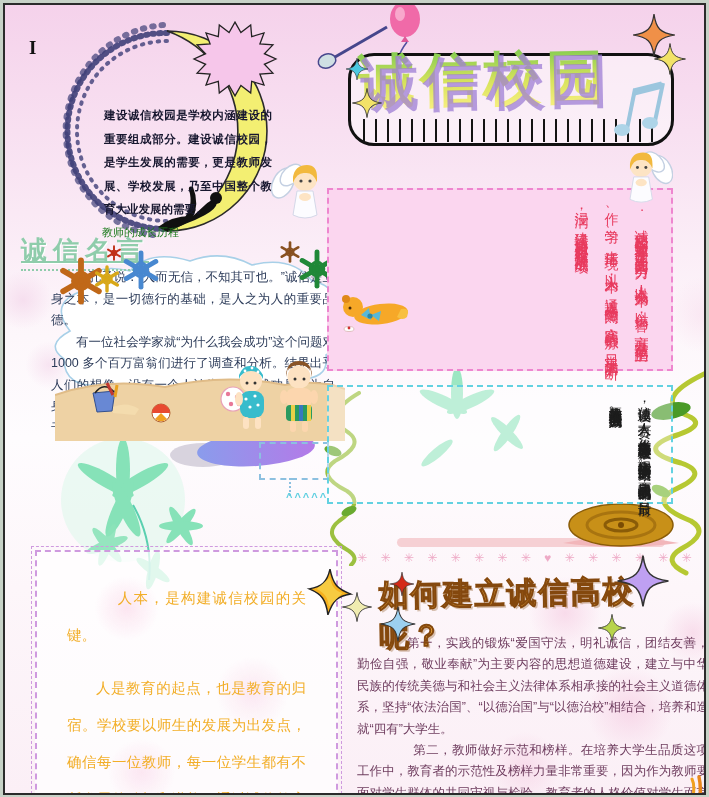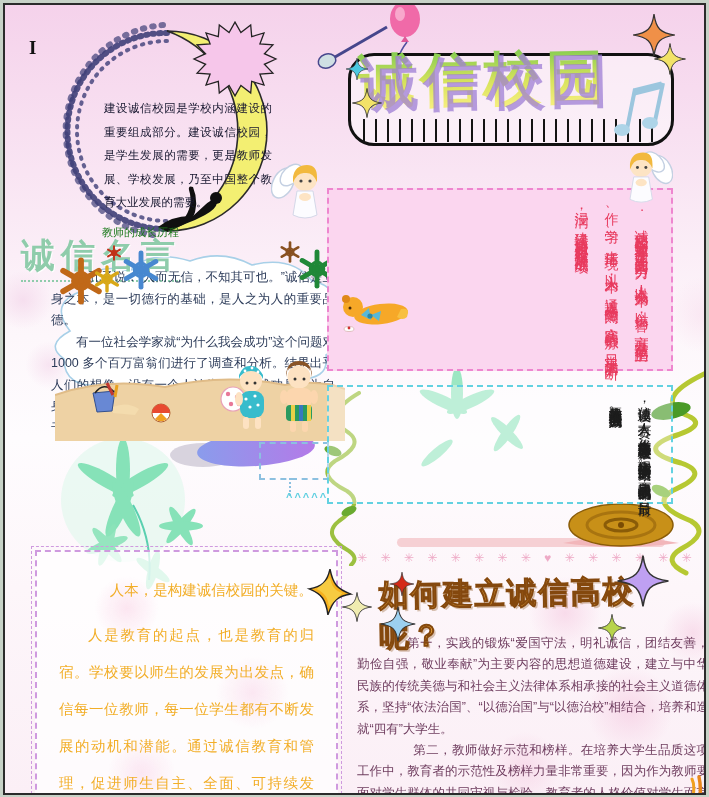--- a/index.html
+++ b/index.html
@@ -20,25 +20,25 @@
   .abs{position:absolute;}
   
   .title-box{left:343px;top:48px;width:320px;height:87px;border:3px solid #111;border-radius:26px;background:rgba(253,252,254,.55);z-index:3;}
   .piano-keys{position:absolute;left:12px;right:12px;bottom:1px;height:23px;
     background:repeating-linear-gradient(90deg,#141414 0 2px,transparent 2px 12px);}
   .main-title{left:352px;top:44px;width:330px;z-index:4;font-size:58px;font-weight:bold;letter-spacing:5px;line-height:1;
     background:linear-gradient(180deg,#8bce52 5%,#d8e35c 55%,#f4ee7c 95%);
     -webkit-background-clip:text;background-clip:text;color:#c9de66;-webkit-text-fill-color:transparent;
     text-shadow:4px 4px 0 rgba(158,126,212,.75);transform:rotate(-1.2deg);}
   
-  .moon-text{left:99px;top:92px;width:168px;z-index:2;font-size:11.5px;font-weight:normal;color:#17172f;line-height:23.5px;text-align:justify;}
+  .moon-text{left:99px;top:99px;width:168px;z-index:2;font-size:11.5px;font-weight:bold;color:#17172f;line-height:23.5px;text-align:justify;}
   .moon-caption{left:97px;top:220px;z-index:2;font-size:11px;font-weight:normal;color:#1c7a1c;}
   
-  .quotes-heading{left:16px;top:228px;z-index:3;font-size:34px;color:#8fccab;letter-spacing:6px;font-weight:bold;
-    border-bottom:2px dotted #8fccab;padding-bottom:1px;text-shadow:1px 1px 0 #fff;}
+  .quotes-heading{left:16px;top:228px;z-index:3;font-size:26px;color:#8fccab;letter-spacing:6px;font-weight:bold;
+    border-bottom:2px dotted #8fccab;padding-bottom:1px;text-shadow:1px 1px 0 #fff;text-decoration:underline;}
   .cloud-text{left:46px;top:262px;width:284px;z-index:3;font-size:12.5px;color:#2d3c5a;line-height:21.5px;text-align:justify;}
   .cloud-text p{margin:0;}
   .cloud-text .ind3{text-indent:3em;}
   .cloud-text .ind2{text-indent:2em;}
   
   .pink-box{left:322px;top:183px;width:346px;height:183px;z-index:4;background:#fbd6ef;border:2px dashed #ee86cf;box-sizing:border-box;padding:11px 14px;}
   .pink-box .vtext{writing-mode:vertical-rl;text-orientation:upright;height:157px;width:100%;
     font-size:14px;line-height:30px;letter-spacing:2px;color:#e83a5e;font-weight:500;}
   
   .green-box{left:322px;top:380px;width:346px;height:119px;z-index:4;border:2px dashed #63d1e1;box-sizing:border-box;padding:9px 12px;background:rgba(255,255,255,.35);}
@@ -46,21 +46,21 @@
     font-size:13.5px;line-height:29px;letter-spacing:.5px;color:#1d1d1d;}
   
   .left-article{left:30px;top:545px;width:303px;height:260px;z-index:4;box-sizing:border-box;
     border:2px dashed #cf9adf;outline:1px dashed #cf9adf;outline-offset:3px;
     background:
       radial-gradient(circle 46px at 30% 22%, rgba(249,206,228,.5), rgba(249,206,228,0) 70%),
       radial-gradient(circle 52px at 72% 55%, rgba(249,206,228,.45), rgba(249,206,228,0) 70%),
       radial-gradient(circle 48px at 35% 86%, rgba(249,206,228,.45), rgba(249,206,228,0) 70%),
       rgba(255,255,255,.75);
     padding:12px 14px 0 14px;font-size:14.5px;color:#f2ae28;line-height:37px;text-align:justify;}
-  .left-article p{margin:8px;}
+  .left-article p{margin:16px;}
   .left-article .ind35{text-indent:3.5em;}
   .left-article .ind2{text-indent:2em;}
   
   .divider-row{left:352px;top:546px;width:352px;z-index:4;font-size:12px;color:#eeaac6;letter-spacing:5px;white-space:nowrap;}
   .sub-title{left:374px;top:568px;width:300px;z-index:5;font-size:30px;font-weight:bold;letter-spacing:2px;color:#f8b23c;
     -webkit-text-stroke:1px #84480e;text-shadow:2px 2px 0 rgba(130,70,10,.3);transform:rotate(-1deg);}
   .right-article{left:352px;top:628px;width:352px;z-index:4;font-size:12.5px;color:#6e3c5e;line-height:21.4px;text-align:justify;}
   .right-article p{margin:0;}
   .ri1{text-indent:4em;}.ri2{text-indent:4.5em;}
   

